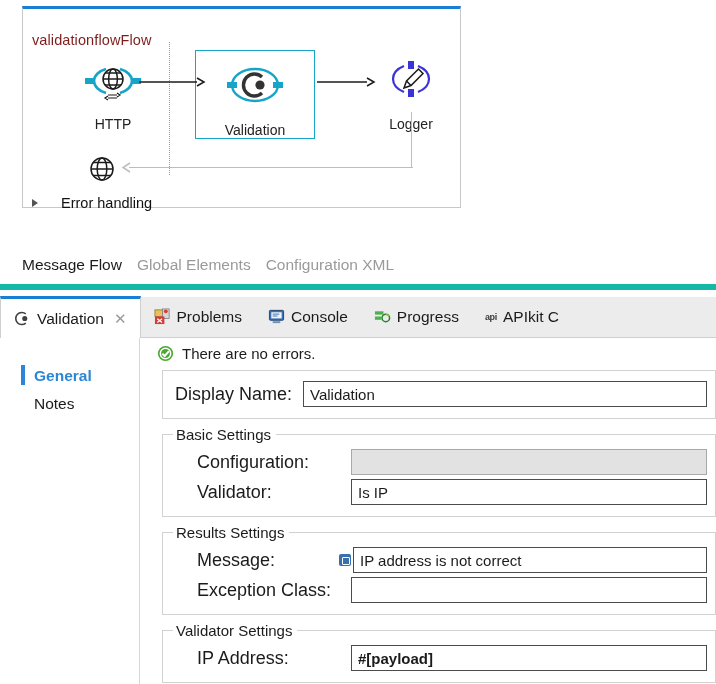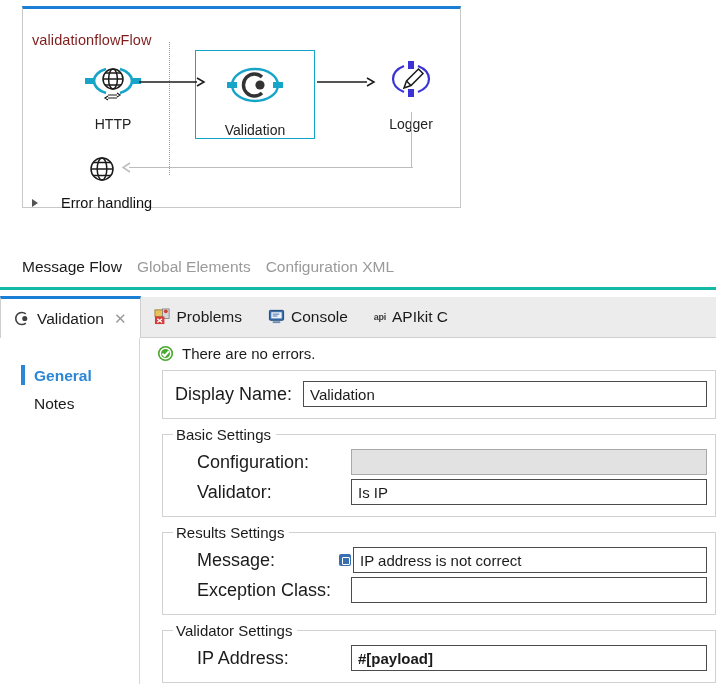--- a/index.html
+++ b/index.html
@@ -59,21 +59,21 @@
   }
   .ret-vert {
     position: absolute; left: 388px; top: 103px;
     width: 1.4px; height: 56px; background: #bdbdbd;
   }
 
   
   .view-strip {
     position: absolute; left: 0; top: 246px;
     width: 716px; height: 44px;
-    background: #ffffff; border-bottom: 3px solid #14b8a6;
+    background: #ffffff; border-bottom: 6px solid #14b8a6;
     display: flex; align-items: center; padding-left: 22px; gap: 15px;
   }
   .view-tab { font-size: 15.5px; color: #9a9a9a; cursor: default; white-space: nowrap; }
   .view-tab.active { color: #1b1b1b; }
 
   
   .tabbar {
     position: absolute; left: 0; top: 297px;
     width: 716px; height: 41px;
     background: #ececed;
@@ -284,20 +284,29 @@
     <div class="tab">
       <svg class="tab-ico" viewBox="0 0 18 18">
         <rect x="1.5" y="2.5" width="15" height="10.5" rx="1" fill="#3b6fae" stroke="#22456e" stroke-width="1"></rect>
         <rect x="3.5" y="4.5" width="11" height="6.5" fill="#eef3f9"></rect>
         <path d="M5 6.5 h7 M5 8.5 h5" stroke="#3b6fae" stroke-width="1"></path>
         <rect x="5" y="14" width="8" height="2" fill="#6d8fb5"></rect>
       </svg>
       <span>Console</span>
     </div>
 
+    <div class="tab">
+      <svg class="tab-ico" viewBox="0 0 18 18">
+        <rect x="1" y="3.5" width="9" height="3.5" fill="#4caf50"></rect>
+        <rect x="1" y="9" width="6.5" height="3.5" fill="#4caf50"></rect>
+        <circle cx="12.5" cy="10.5" r="4" fill="none" stroke="#2e7d32" stroke-width="1.6"></circle>
+        <path d="M12.5 7 a3.5 3.5 0 0 1 3.2 2" fill="none" stroke="#8bc34a" stroke-width="1.6"></path>
+      </svg>
+      <span>Progress</span>
+    </div>
 
     <div class="tab">
       <span class="api-ico">api</span>
       <span>APIkit C</span>
     </div>
   </div>
 
   <div class="editor">
 
     <div class="side-nav">

